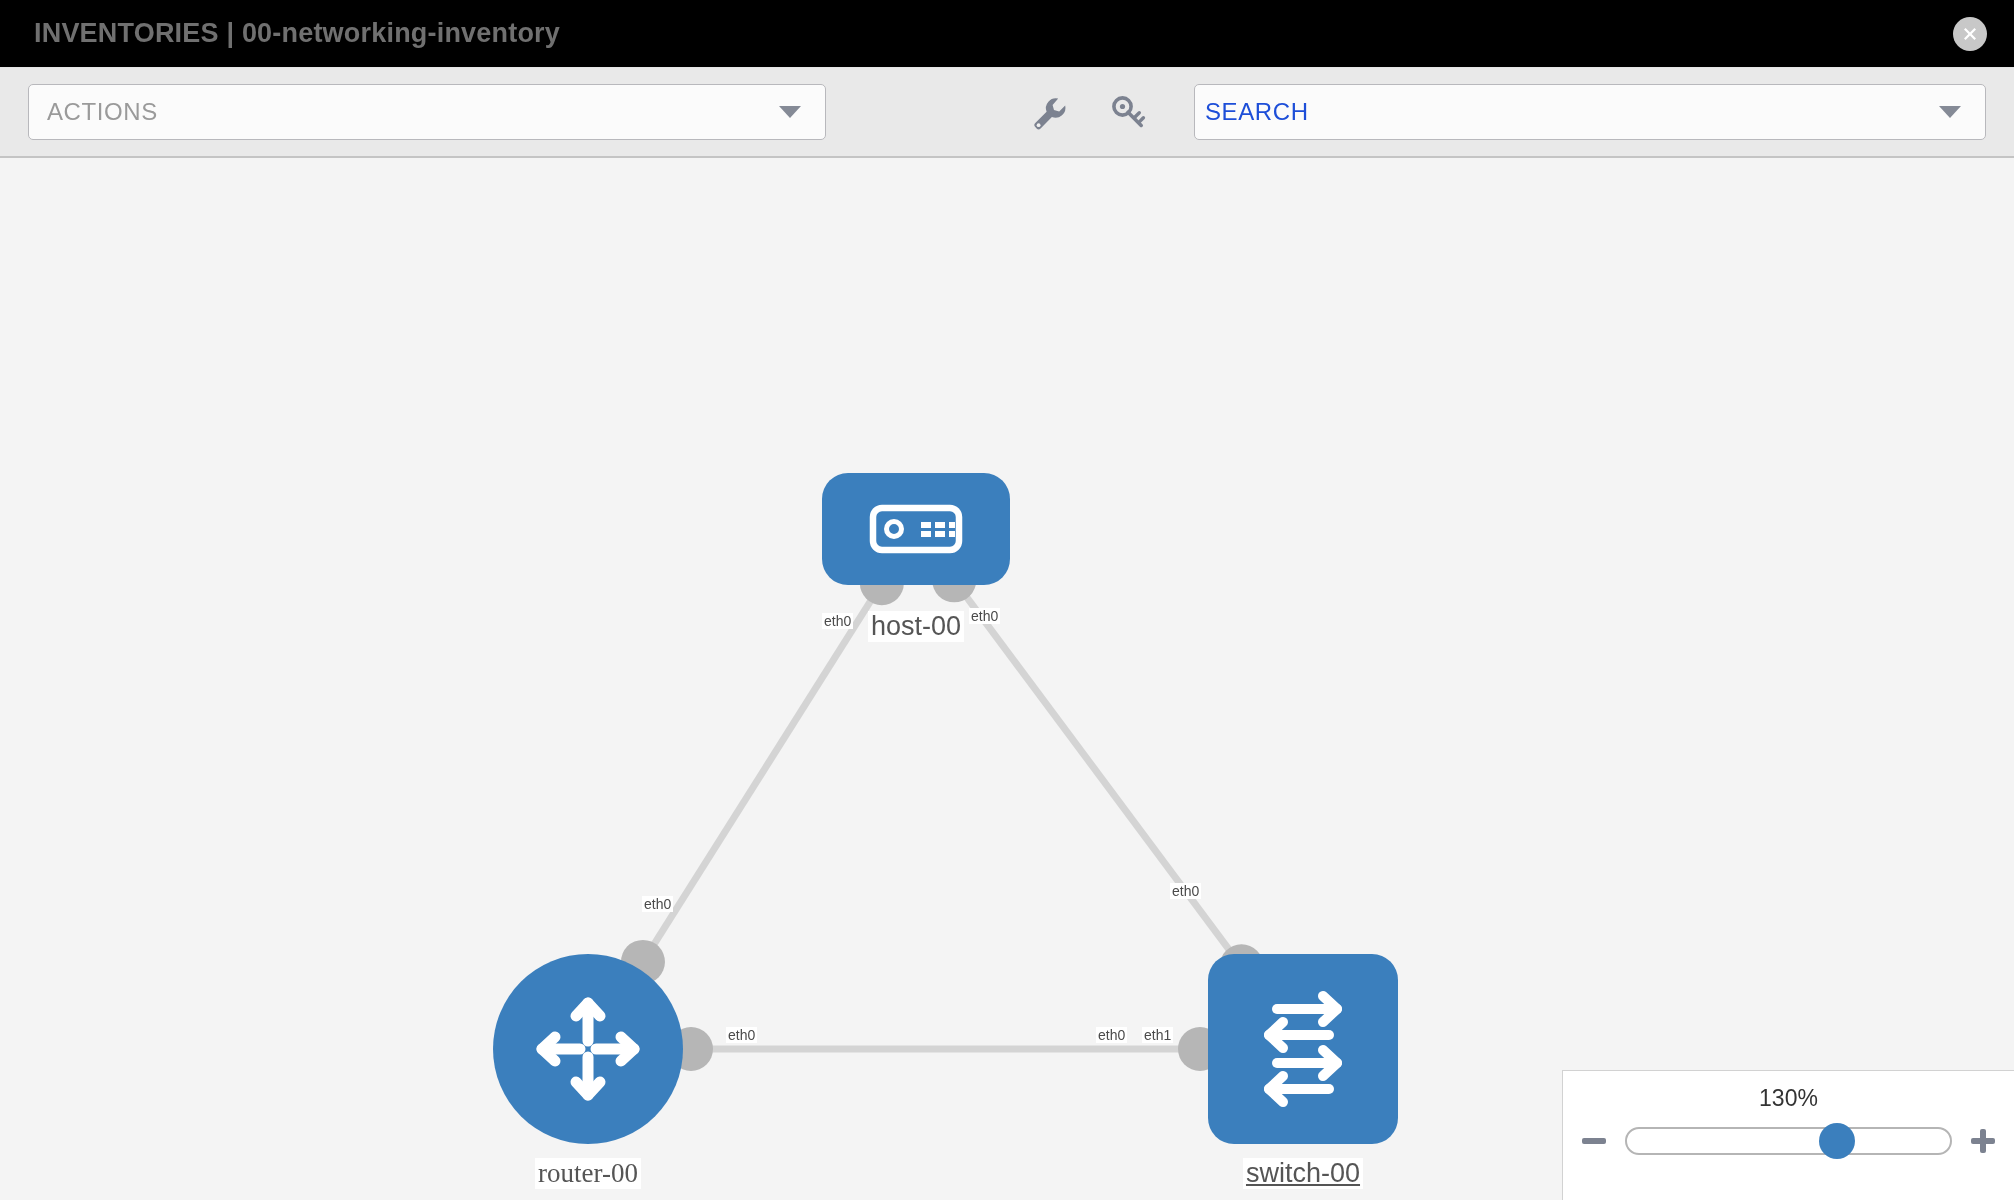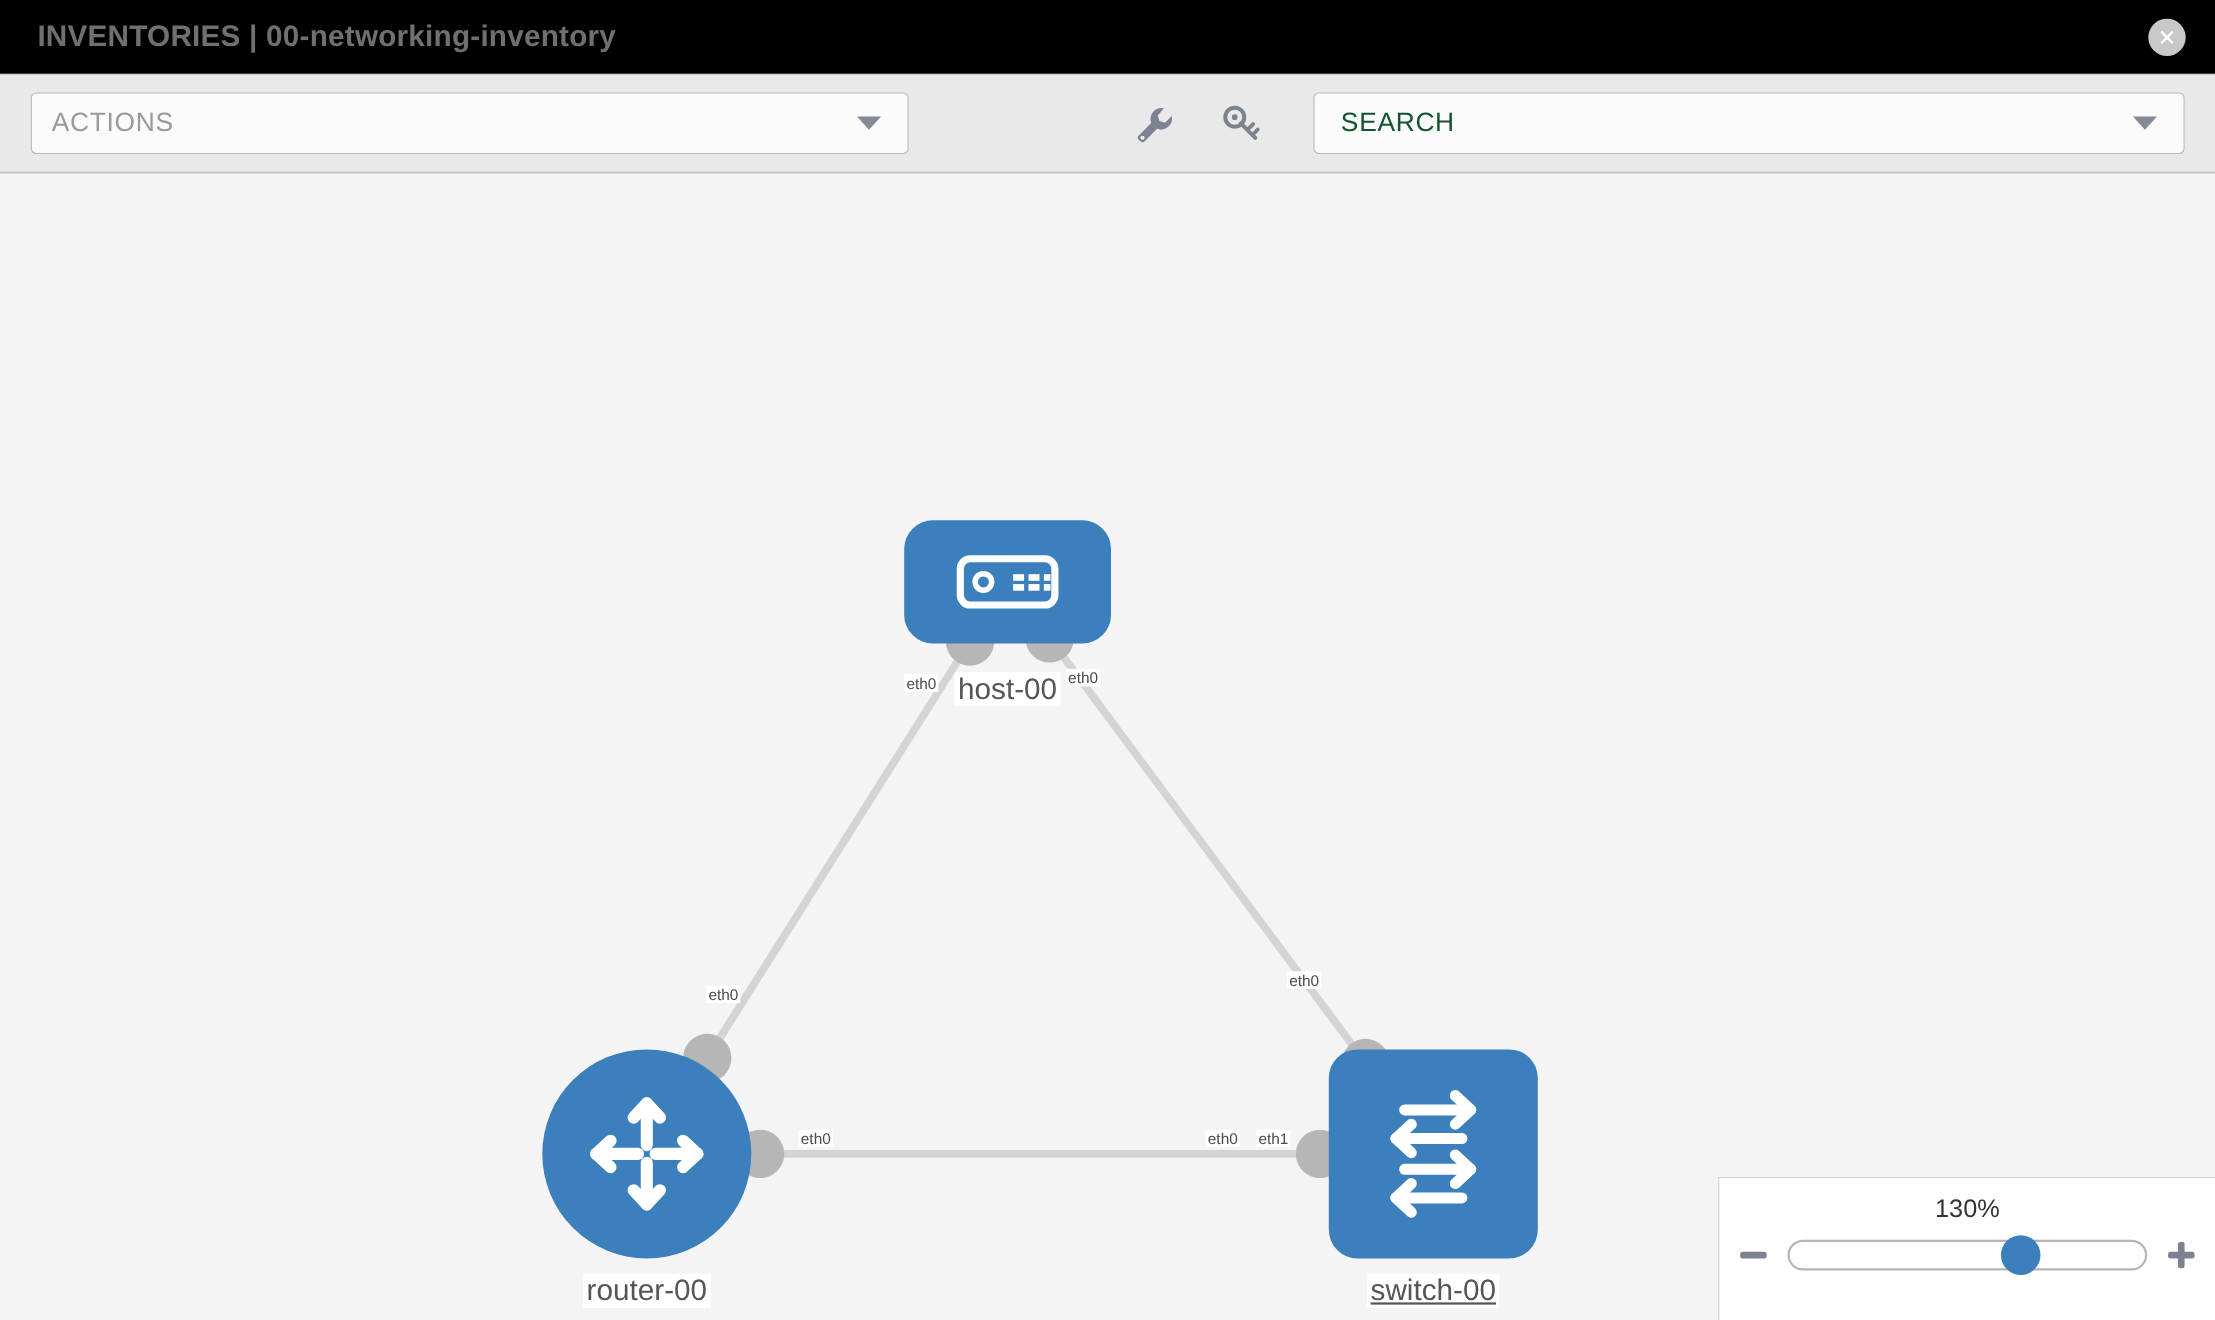--- a/index.html
+++ b/index.html
@@ -103,23 +103,23 @@
     align-items: center;
     justify-content: center;
     cursor: pointer;
   }
   .tool-icon svg { display: block; }
   .search-select {
     width: 800px;
     margin-left: 44px;
   }
   .search-label {
-    padding-left: 24px;
+    padding-left: 10px;
     font-size: 24px;
-    color: #14532d;
+    color: #1d4ed8;
     letter-spacing: 0.6px;
   }
 
   
   .canvas {
     flex: 1 1 auto;
     position: relative;
     background: #f4f4f4;
     overflow: hidden;
   }
@@ -306,21 +306,21 @@
           </g>
           <g>
             <rect x="1208" y="796" width="190" height="190" rx="26" ry="26" fill="#3b7fbd"></rect>
             <use href="#glyph-switch" transform="translate(1303,891)"></use>
           </g>
         </g>
     </svg>
 
     <div id="labels-layer">
         <div class="node-label" style="left: 916px; top: 443px; margin-top: 10px;">host-00</div>
-        <div class="node-label" style="left: 588px; top: 1000px;">router-00</div>
+        <div class="node-label" style="left: 588px; top: 1000px; font-family: Liberation Serif, serif;">router-00</div>
         <div class="node-label" style="left: 1303px; top: 1000px; text-decoration: underline;">switch-00</div>
         <div class="edge-label" style="left: 822px; top: 455px;">eth0</div>
         <div class="edge-label" style="left: 969px; top: 450px;">eth0</div>
         <div class="edge-label" style="left: 642px; top: 738px;">eth0</div>
         <div class="edge-label" style="left: 1170px; top: 725px;">eth0</div>
         <div class="edge-label" style="left: 1096px; top: 869px;">eth0</div>
         <div class="edge-label" style="left: 1142px; top: 869px;">eth1</div>
         <div class="edge-label" style="left: 726px; top: 869px;">eth0</div>
       </div>
 

